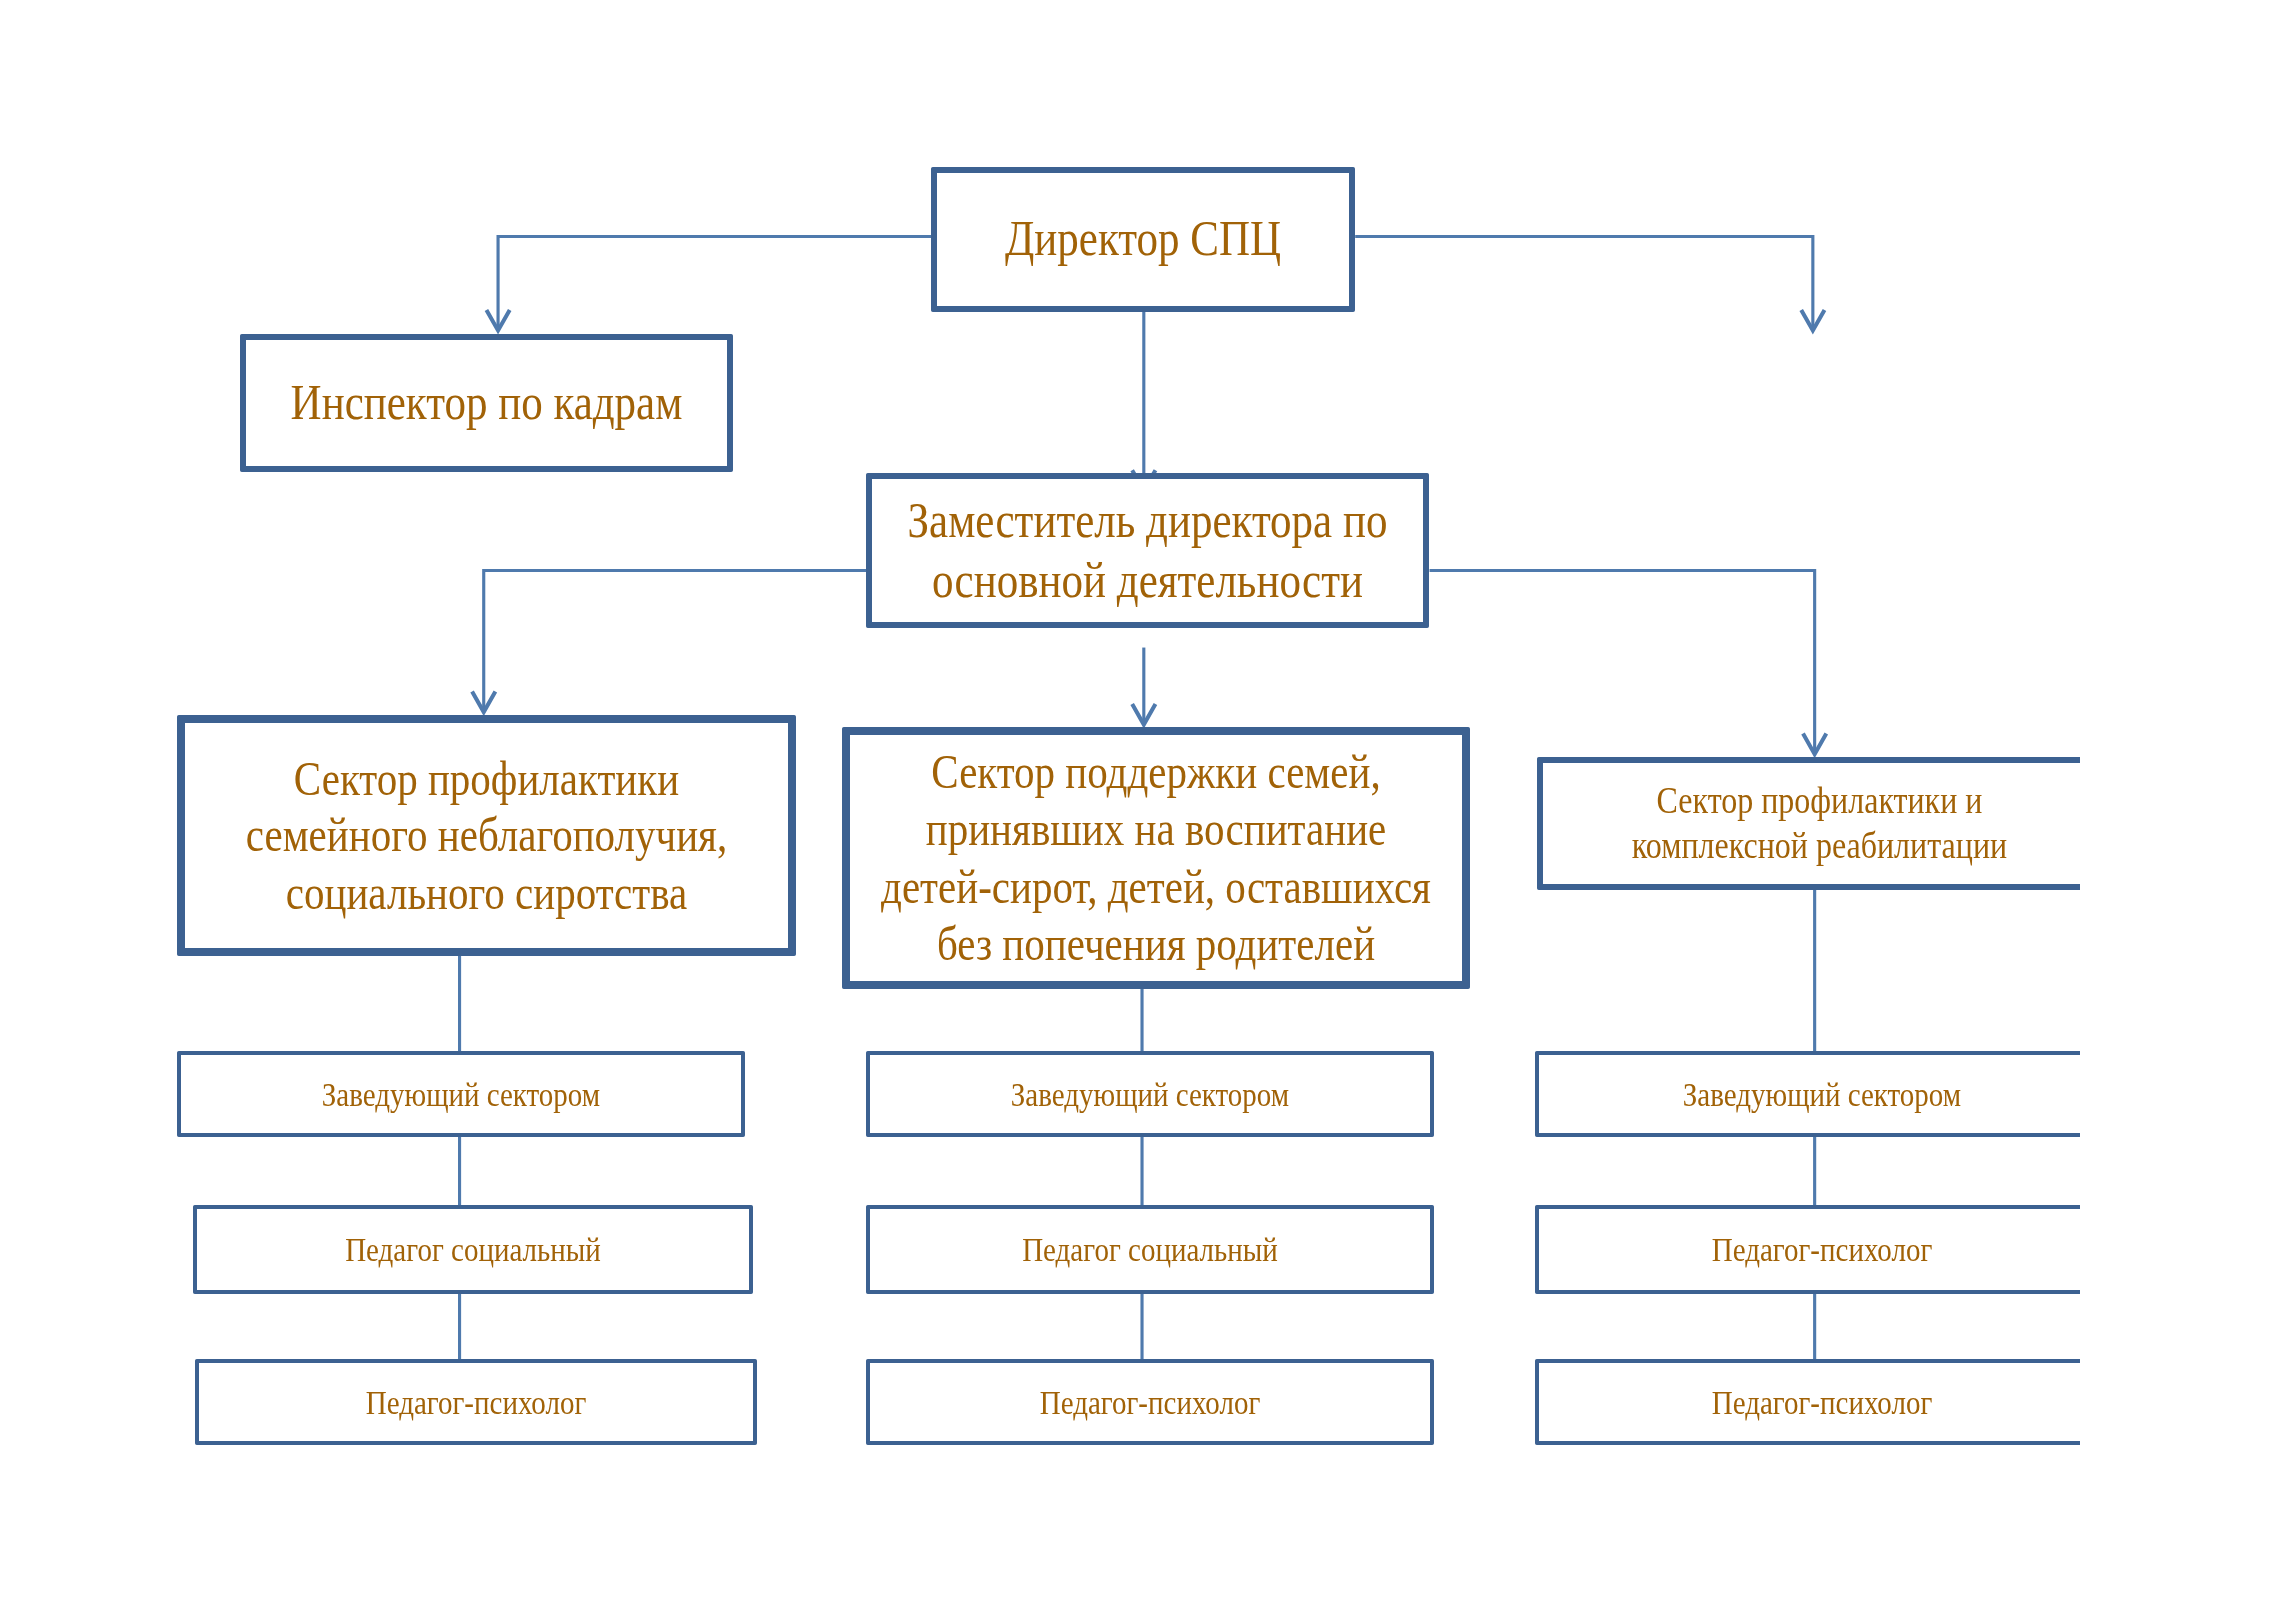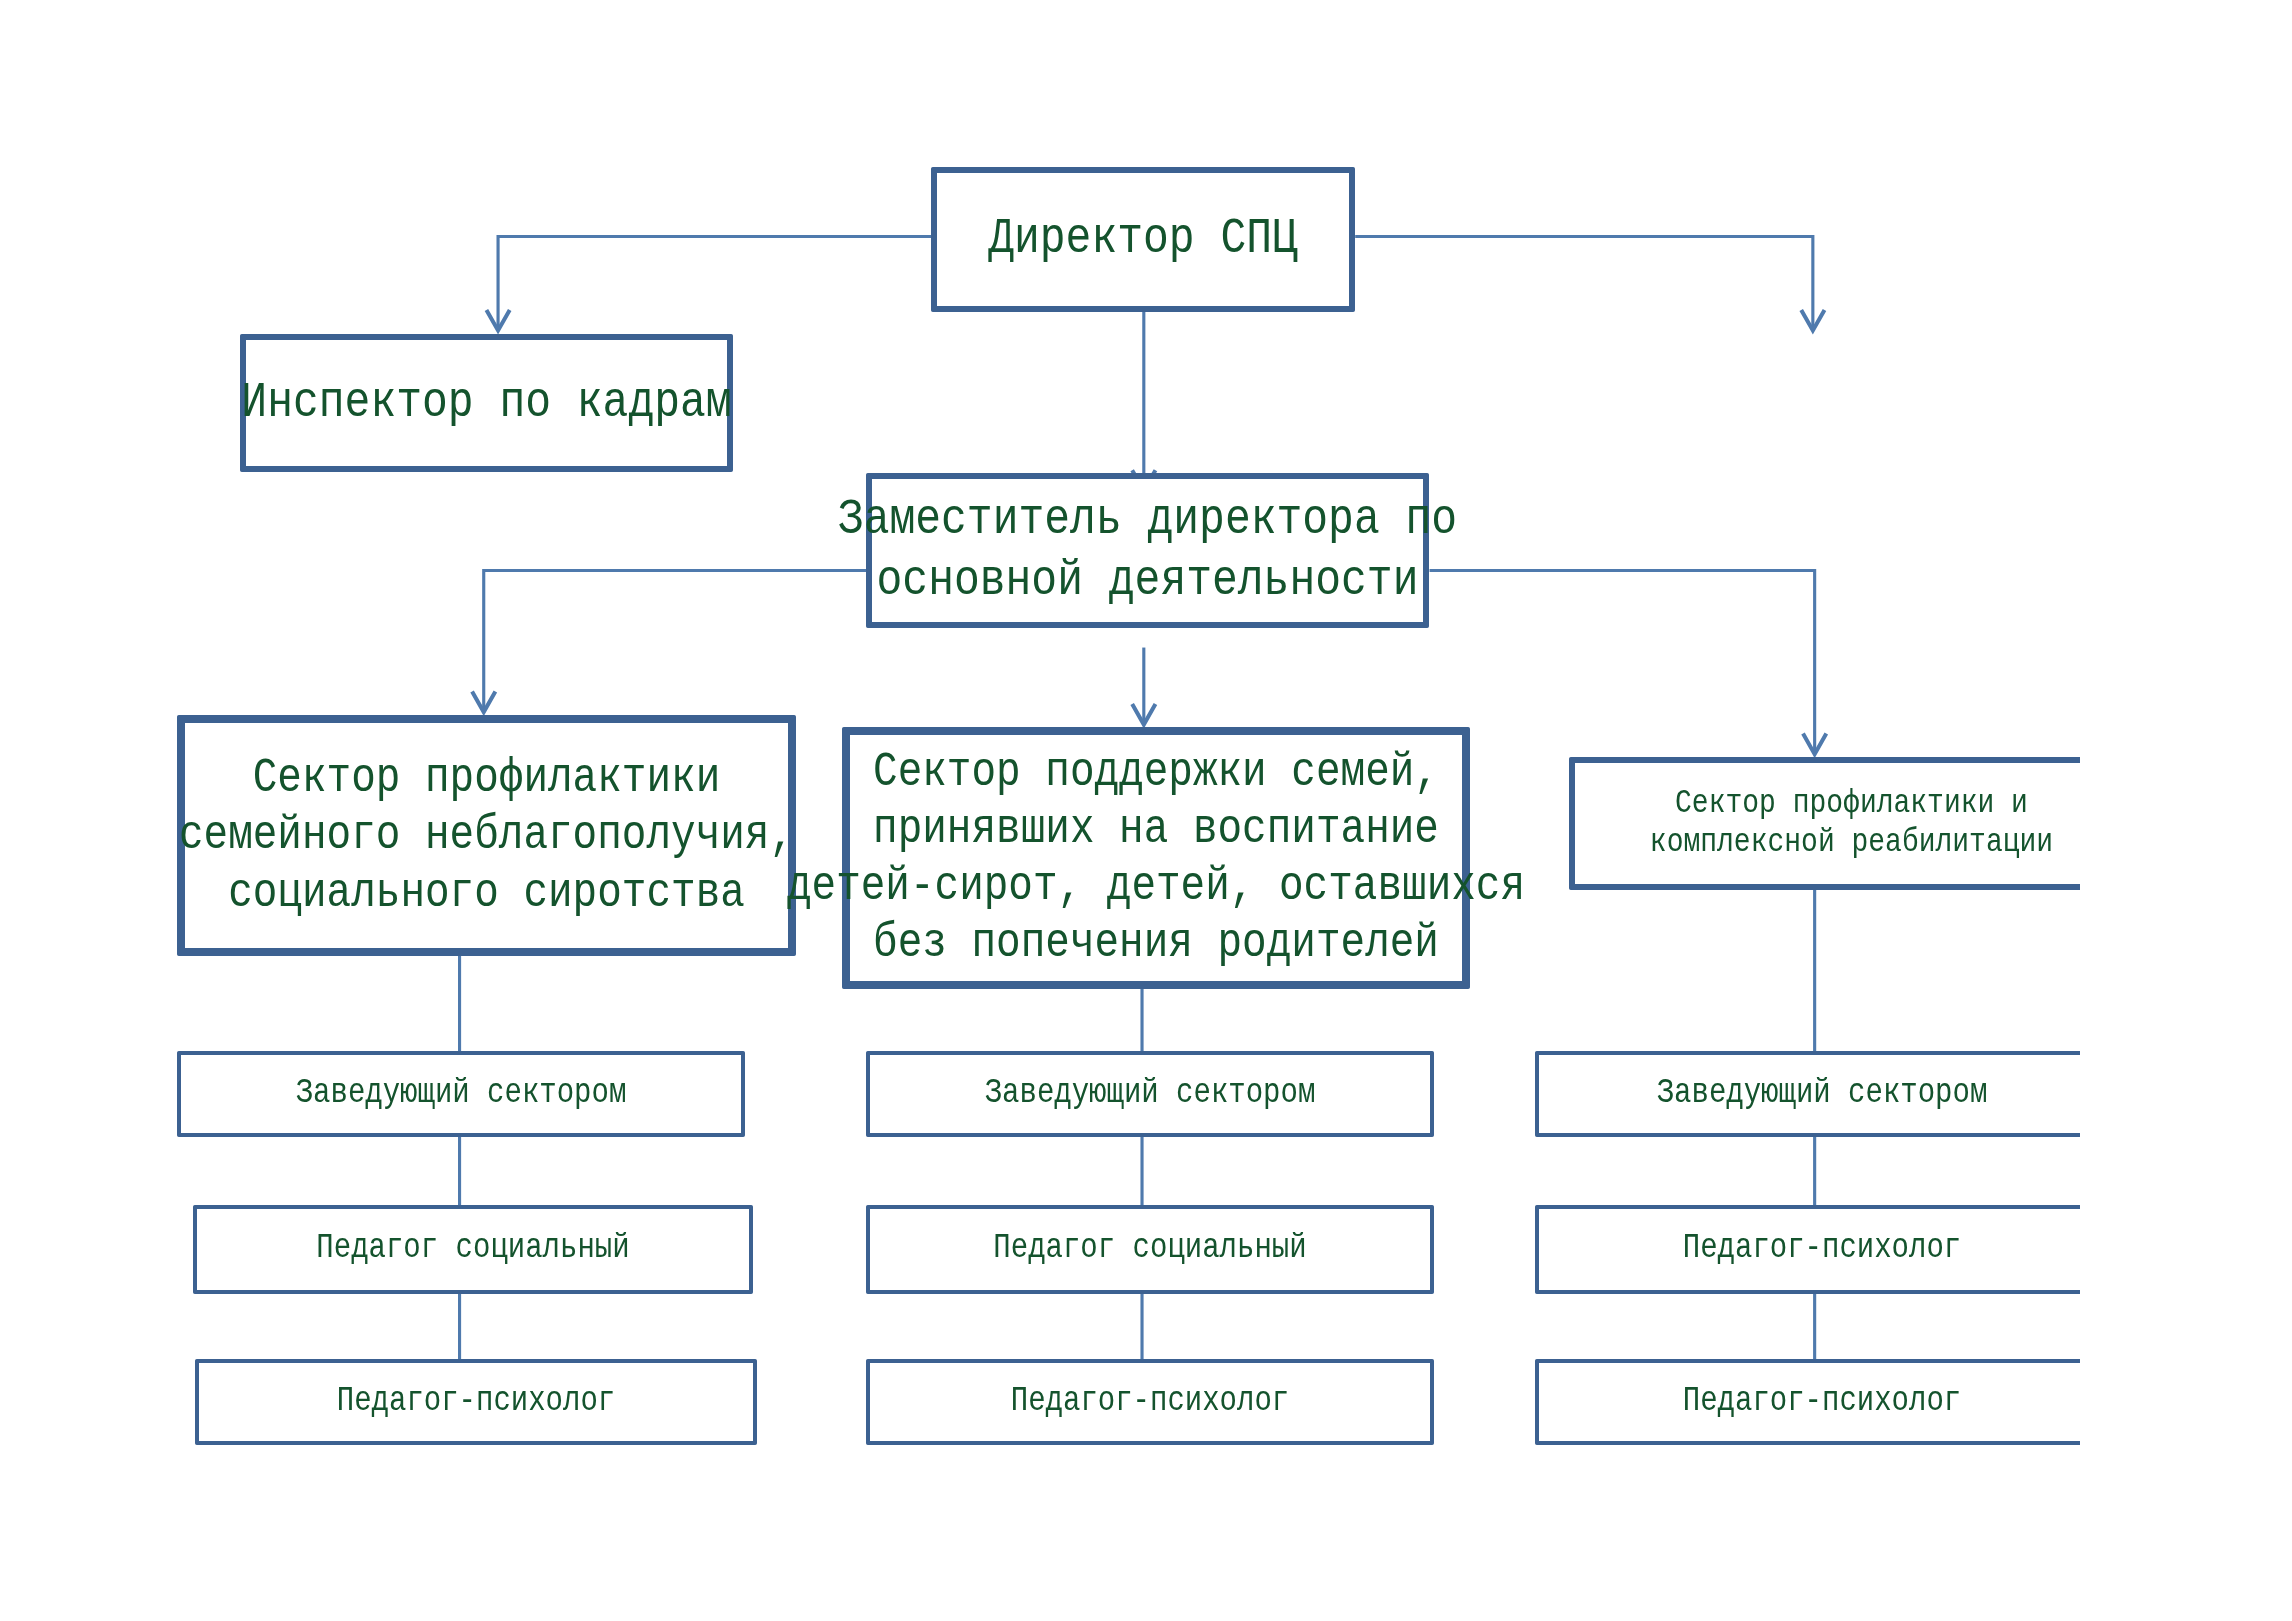--- a/index.html
+++ b/index.html
@@ -1,21 +1,21 @@
 <!DOCTYPE html>
 <html style="font-size:14.3px"><head>
 <meta charset="utf-8">
 <style>
   html, body { margin:0; padding:0; background:#ffffff; }
   .canvas {
     position:relative;
     width:2080px; height:1622px;
     background:#ffffff;
-    font-family:Liberation Mono, monospace;
-    color:#14532d;
+    font-family:Liberation Serif, serif;
+    color:#a16207;
     overflow:hidden;
   }
   svg.connectors { position:absolute; left:0; top:0; }
   .node {
     position:absolute;
     box-sizing:border-box;
     background:#ffffff;
     border:6.3px solid #3c6191;
     border-radius:1.8px;
     display:flex;
@@ -25,21 +25,21 @@
   }
   .node > span {
     display:block;
     white-space:pre;
     line-height:1.18;
     transform:scaleY(1.18);
     transform-origin:50% 50%;
   }
   .tier1  { font-size:43px; }
   .sector { font-size:41px; border-width:8px; }
-  .sector-thin { font-size:28px; border-width:6.3px;margin-left:32px; }
+  .sector-thin { font-size:32px; border-width:6.3px; }
   .small  { font-size:29px; border-width:4.5px; }
 </style>
 </head>
 <body>
 
 <div class="canvas">
 
   <svg class="connectors" width="2293" height="1622" viewBox="0 0 2560 1811" fill="none" stroke="#4f7aad" stroke-width="3.5">
 
     <g>

